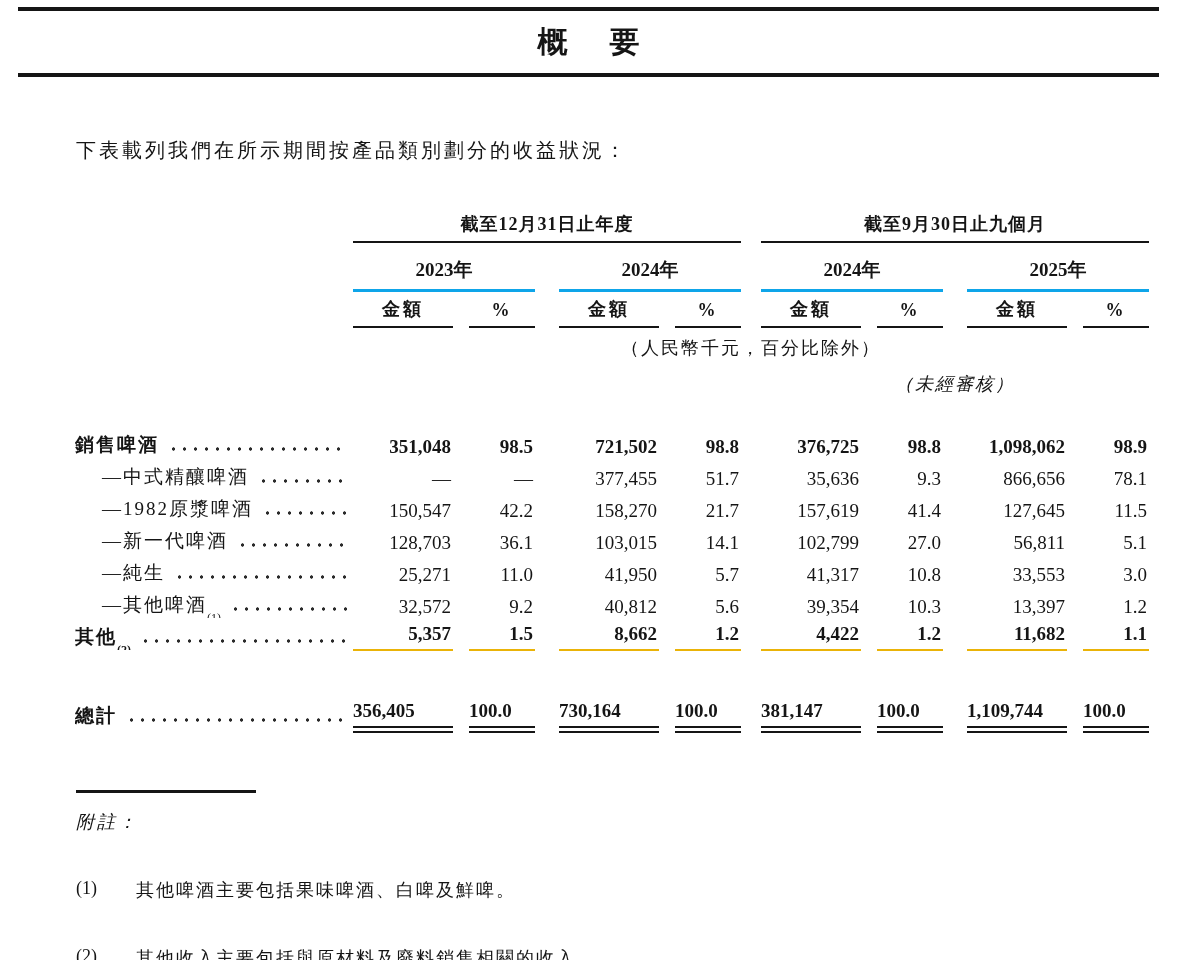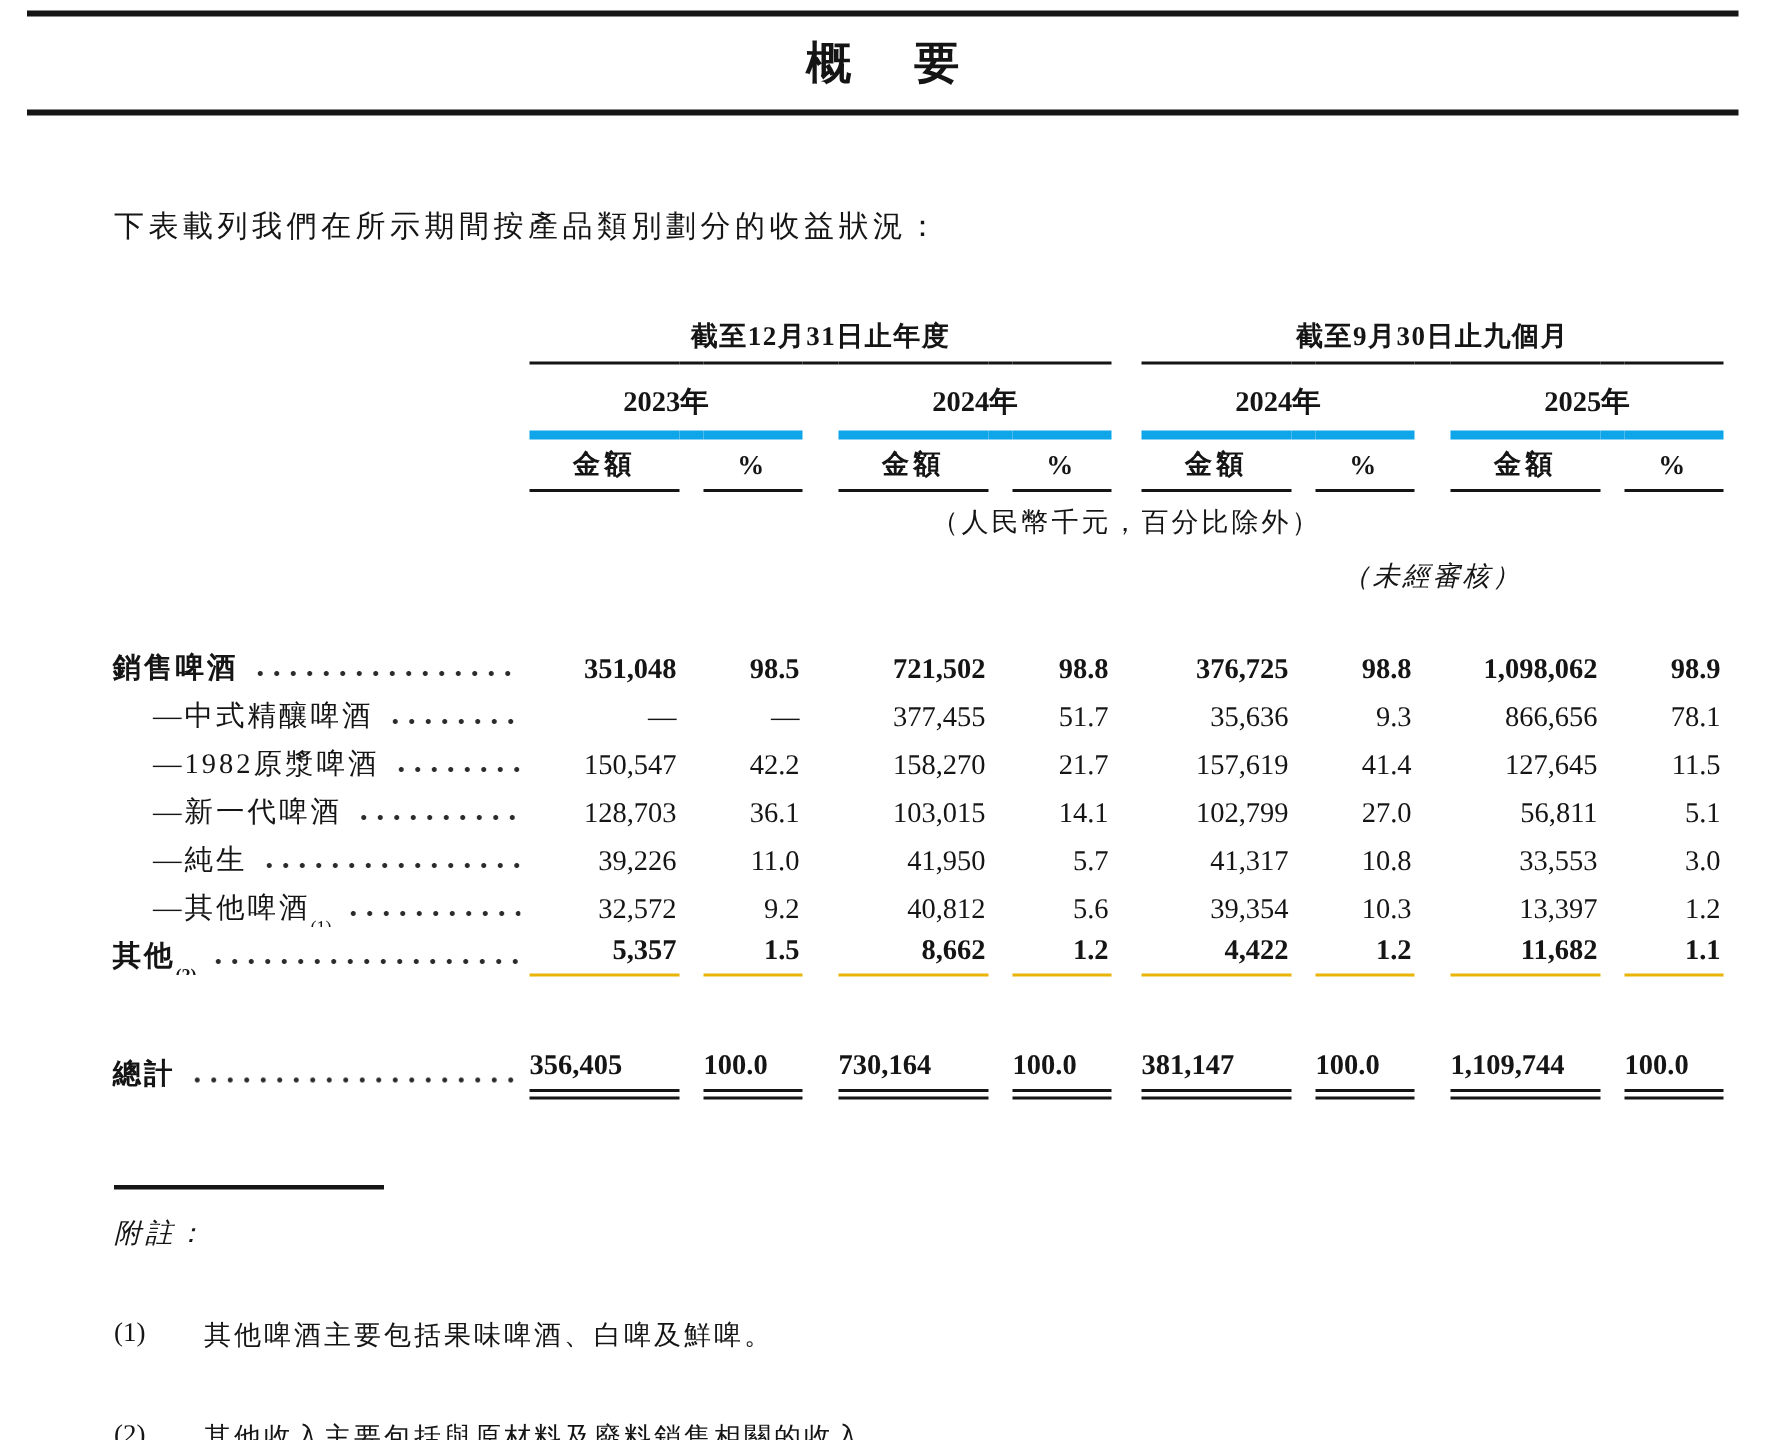--- a/index.html
+++ b/index.html
@@ -33,21 +33,21 @@
     margin:46px 0 0 75px;
   }
   table.rev td { vertical-align:bottom; overflow:hidden; white-space:nowrap; }
   .gcell {
     font-weight:bold; text-align:center; font-size:18px;
     border-bottom:2px solid #151515; padding-bottom:5px;
     height:32px; letter-spacing:1px;
   }
   .ycell {
     font-weight:bold; text-align:center; font-size:19px;
-    border-bottom:6px solid #0ea5e9; padding-bottom:6px; height:48px;
+    border-bottom:3px solid #0ea5e9; padding-bottom:6px; height:48px;
   }
   .chcell {
     font-weight:bold; text-align:center; font-size:18px;
     border-bottom:2px solid #151515; padding-bottom:5px; height:37px;
     letter-spacing:3px;
   }
   .unitnote { text-align:center; font-size:18px; letter-spacing:2px; height:33px; }
   .auditnote { text-align:center; font-size:18px; letter-spacing:2px; height:36px;font-style:italic; }
   tr.gap1 td { height:30px; }
   tr.gap2 td { height:37px; }
@@ -268,21 +268,21 @@
   </tr>
 
   <tr class="drow">
     <td colspan="2">
           <div class="labwrap indent">
             <span class="lab">—純生</span>
             <sup class="fnref"></sup>
             <span class="leader"></span>
           </div>
         </td>
-    <td class="num">39,226</td>
+    <td class="num">25,271</td>
         <td></td>
     <td class="num">11.0</td>
         <td></td>
     <td class="num">41,950</td>
         <td></td>
     <td class="num">5.7</td>
         <td></td>
     <td class="num">41,317</td>
         <td></td>
     <td class="num">10.8</td>

